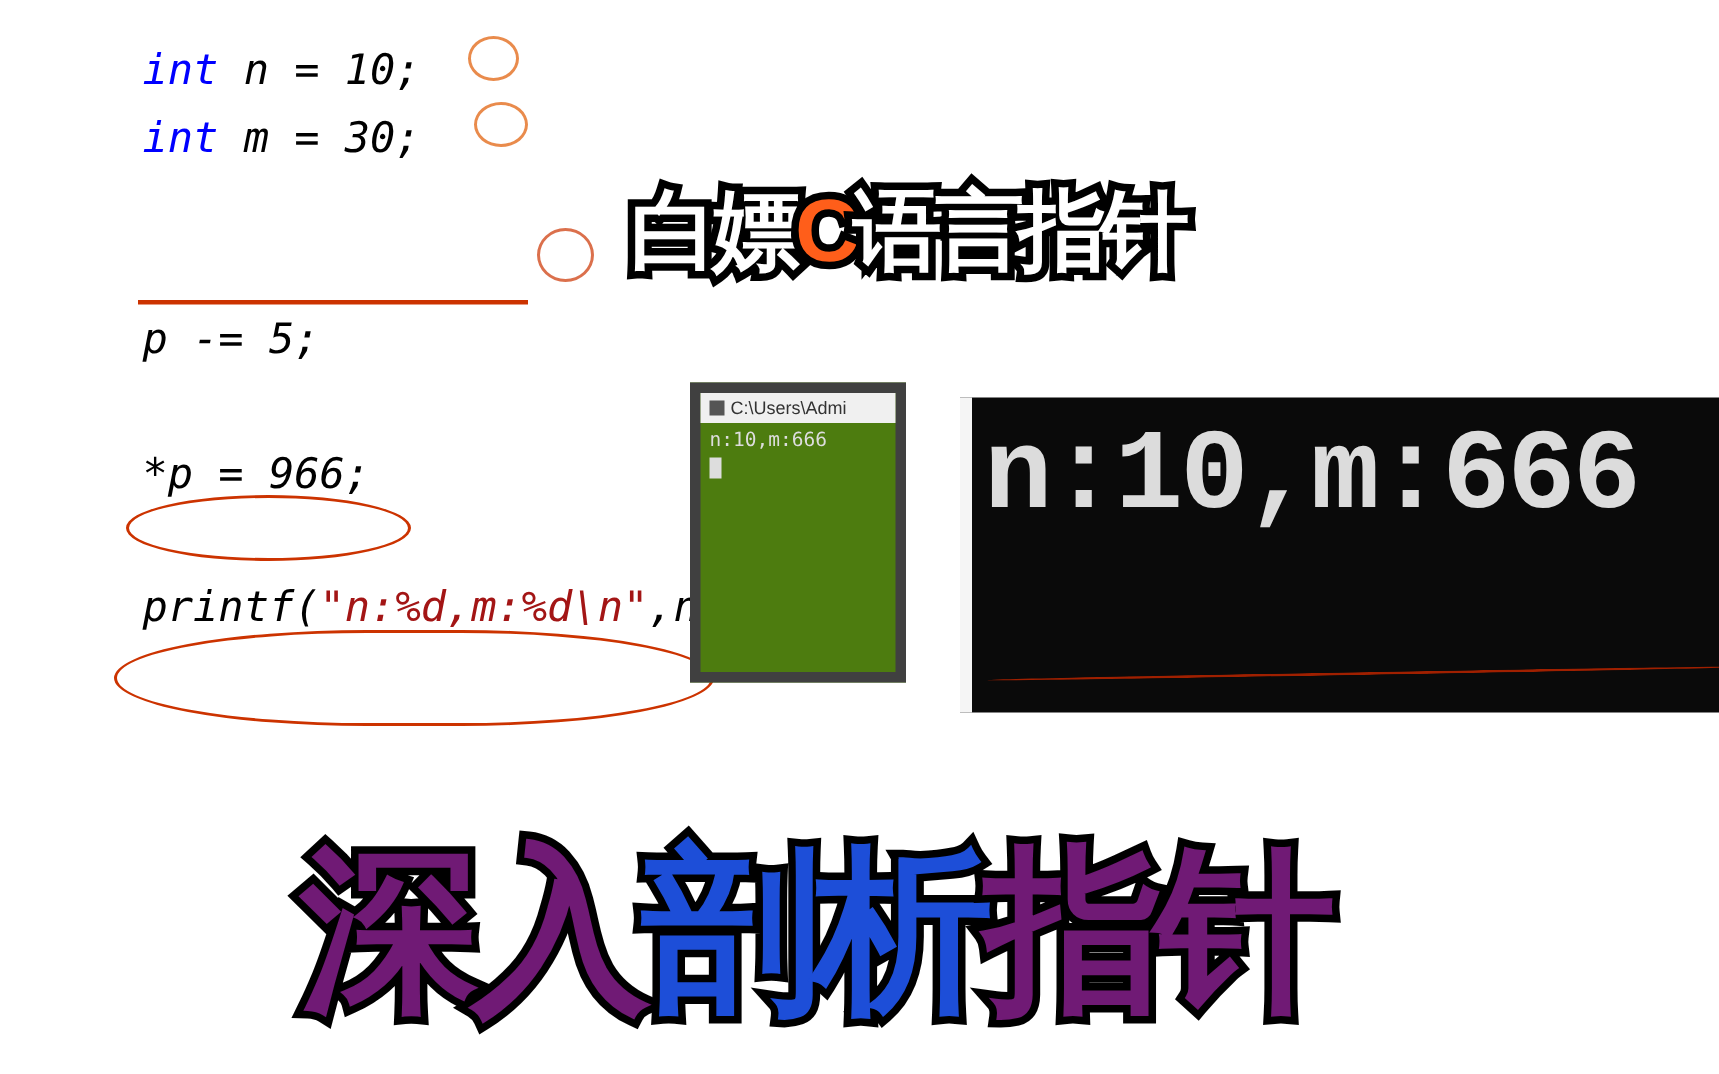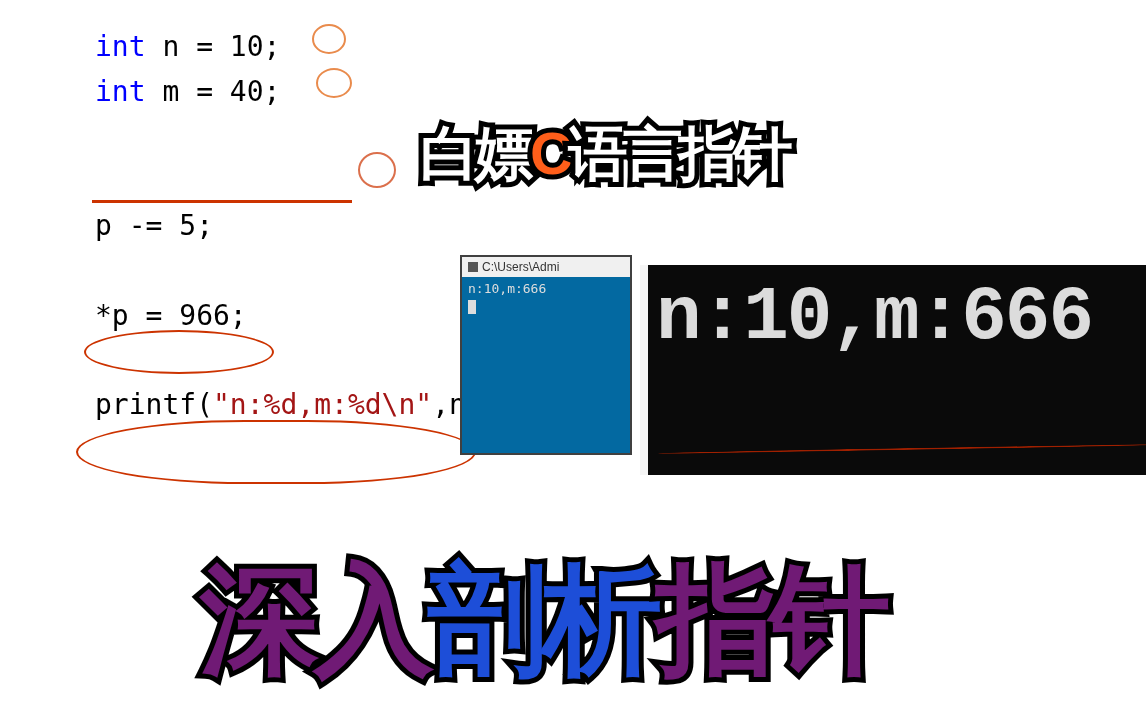--- a/index.html
+++ b/index.html
@@ -14,20 +14,21 @@
     .code-area {
       position: absolute;
       top: 25px;
       left: 95px;
       font-size: 28px;
       line-height: 1.6;
     }
     .code-line {
       white-space: pre;
       position: relative;
+      font-style: italic;
     }
     .kw { color: #0000ff; }
     .str { color: #a31515; }
     .plain { color: #000000; }
 
     .annotation {
       position: absolute;
       pointer-events: none;
     }
     .circle-small {
@@ -77,24 +78,24 @@
       paint-order: stroke fill;
       letter-spacing: -6px;
     }
     .headline-bottom .white { color: #1d4ed8; }
     .headline-bottom .orange { color: #701a75; }
 
     .console-small {
       position: absolute;
       top: 255px;
       left: 460px;
-      width: 172px;
+      width: 144px;
       height: 200px;
-      background: #0369a1;
-      border: 2px solid #404040;
+      background: #4d7c0f;
+      border: 7px solid #404040;
     }
     .console-small-title {
       background: #f0f0f0;
       color: #333;
       font-size: 12px;
       font-family: "Segoe UI", sans-serif;
       padding: 3px 6px;
       display: flex;
       align-items: center;
       gap: 4px;
@@ -150,21 +151,21 @@
       border-top: 2px solid #a02000;
       border-radius: 50%;
       transform: rotate(-1deg);
     }
   </style>
 </head>
 <body>
 
 <div class="code-area">
   <div class="code-line"><span class="kw">int</span><span class="plain"> n = 10;</span></div>
-  <div class="code-line"><span class="kw">int</span><span class="plain"> m = 40;</span></div>
+  <div class="code-line"><span class="kw">int</span><span class="plain"> m = 30;</span></div>
   <div class="code-line">&nbsp;</div>
   <div class="code-line">&nbsp;</div>
   <div class="code-line"><span class="plain">p -= 5;</span></div>
   <div class="code-line">&nbsp;</div>
   <div class="code-line"><span class="plain">*p = 966;</span></div>
   <div class="code-line">&nbsp;</div>
   <div class="code-line"><span class="plain">printf(</span><span class="str">"n:%d,m:%d\n"</span><span class="plain">,n,m);</span></div>
 </div>
 
 <div class="annotation circle-small" style="top:24px; left:312px; width:34px; height:30px; border-color:#e05a00;"></div>

